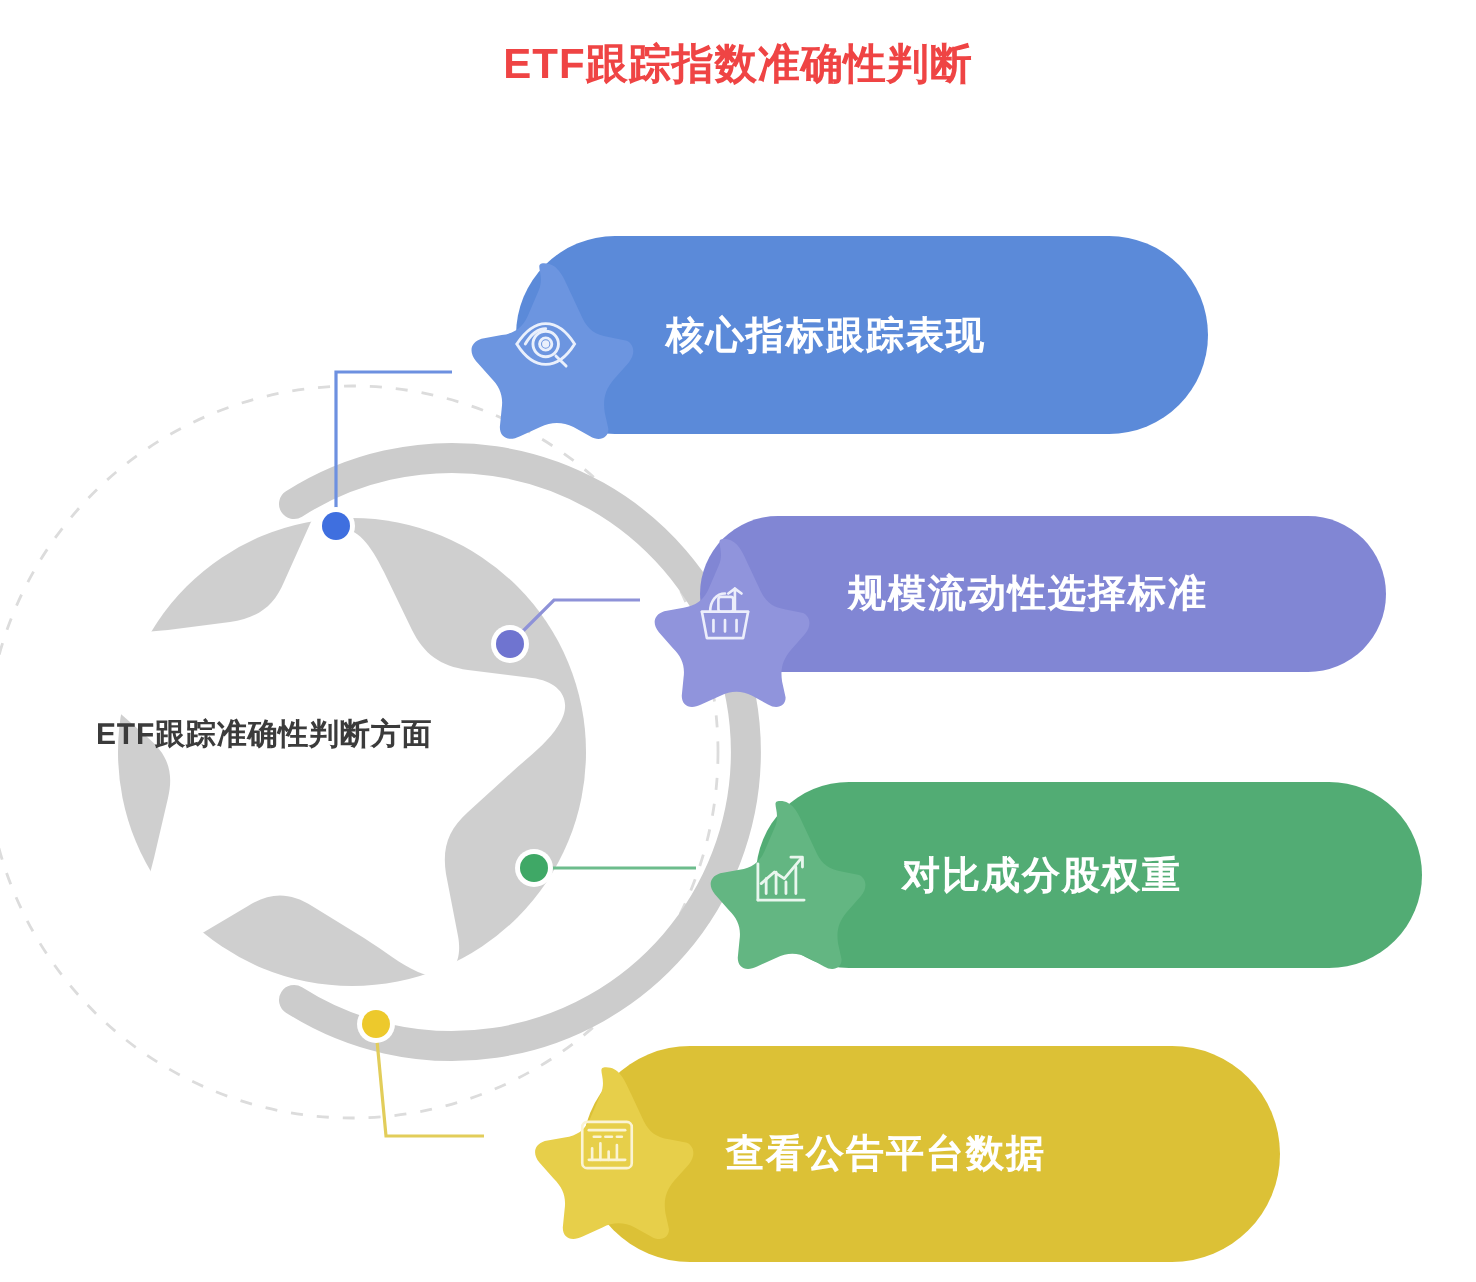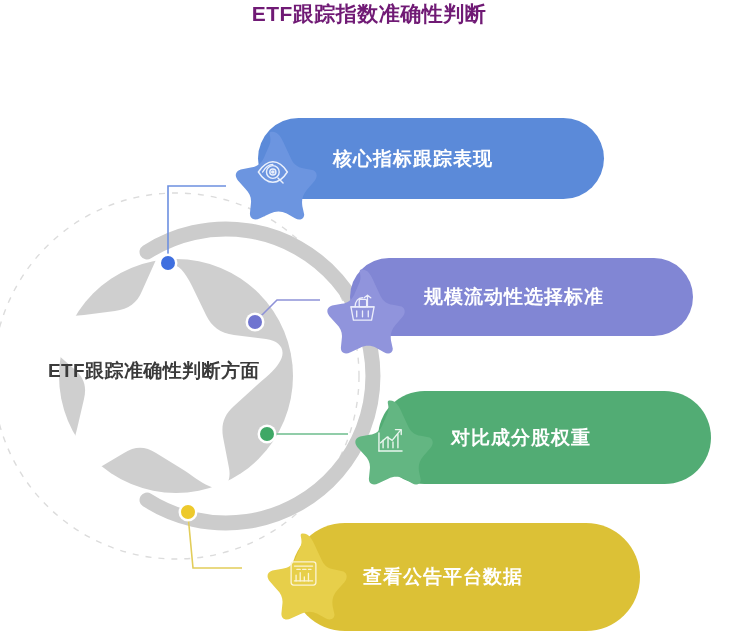--- a/index.html
+++ b/index.html
@@ -5,23 +5,23 @@
   * { margin:0; padding:0; box-sizing:border-box; }
   html, body {
     width:738px; height:641px;
     background:#ffffff;
     font-family:"Liberation Sans", "DejaVu Sans", sans-serif;
     overflow:hidden;
   }
   #stage { position:relative; width:738px; height:641px; background:#fff; }
 
   .title {
-    position:absolute; top:0; left:0; width:738px;
+    position:absolute; top:18px; left:0; width:738px;
     text-align:center;
-    font-size:21px; font-weight:bold; color:#701a75;
+    font-size:21px; font-weight:bold; color:#ef4444;
     letter-spacing:.5px;
   }
 
   svg.canvas { position:absolute; inset:0; width:738px; height:641px; }
 
   .pill {
     position:absolute;
     display:flex; align-items:center;
     border-radius:999px;
     color:#ffffff;
@@ -31,21 +31,21 @@
     letter-spacing:1px; white-space:nowrap;
   }
   .badge {
     position:absolute;
     display:flex; align-items:center; justify-content:center;
   }
   .badge svg.starshape { position:absolute; inset:0; }
   .badge .glyph { position:relative; z-index:2; }
   .center-label {
     position:absolute;
-    font-size:19px; font-weight:bold; color:#3b3b3b;
+    font-size:15px; font-weight:bold; color:#3b3b3b;
     white-space:nowrap; letter-spacing:.4px;
     z-index:5;
   }
 </style>
 </head>
 <body>
 
 <div id="stage">
 
   <div class="title">ETF跟踪指数准确性判断</div>
@@ -136,21 +136,21 @@
       <circle cx="267" cy="434" r="7" fill="#3fa866"></circle>
     </g>
     <g>
       <circle cx="188" cy="512" r="9.5" fill="#ffffff"></circle>
       <circle cx="188" cy="512" r="7" fill="#edc92c"></circle>
     </g>
   </svg>
 
   <div class="center-label" style="left:48px; top:358px;">ETF跟踪准确性判断方面</div>
 
-  <div class="pill" style="left:258px; top:118px; width:346px; height:81px; background:#5b8ad9;">
+  <div class="pill" style="left:258px; top:118px; width:346px; height:99px; background:#5b8ad9;">
     <div class="pill-label" style="margin-left:75px;">核心指标跟踪表现</div>
   </div>
   <div class="badge" style="left:226px; top:128px; width:92px; height:92px;">
     <svg class="starshape" viewBox="0 0 100 100">
       <path fill="#6c95e0" d="M50 4 C57 4 60 10 64 19 L71 34 C74 40 78 43 85 44
         L95 46 C99 48 100 53 96 58 L88 67 C83 73 82 78 83 85 L85 94
         C85 99 80 101 75 98 L66 93 C60 90 54 90 48 93 L37 98
         C31 101 26 99 26 93 L27 83 C28 76 26 71 21 66 L13 57
         C9 52 10 47 16 45 L27 43 C34 42 38 39 41 33 L47 19 C51 10 44 4 50 4 Z"></path>
     </svg>

